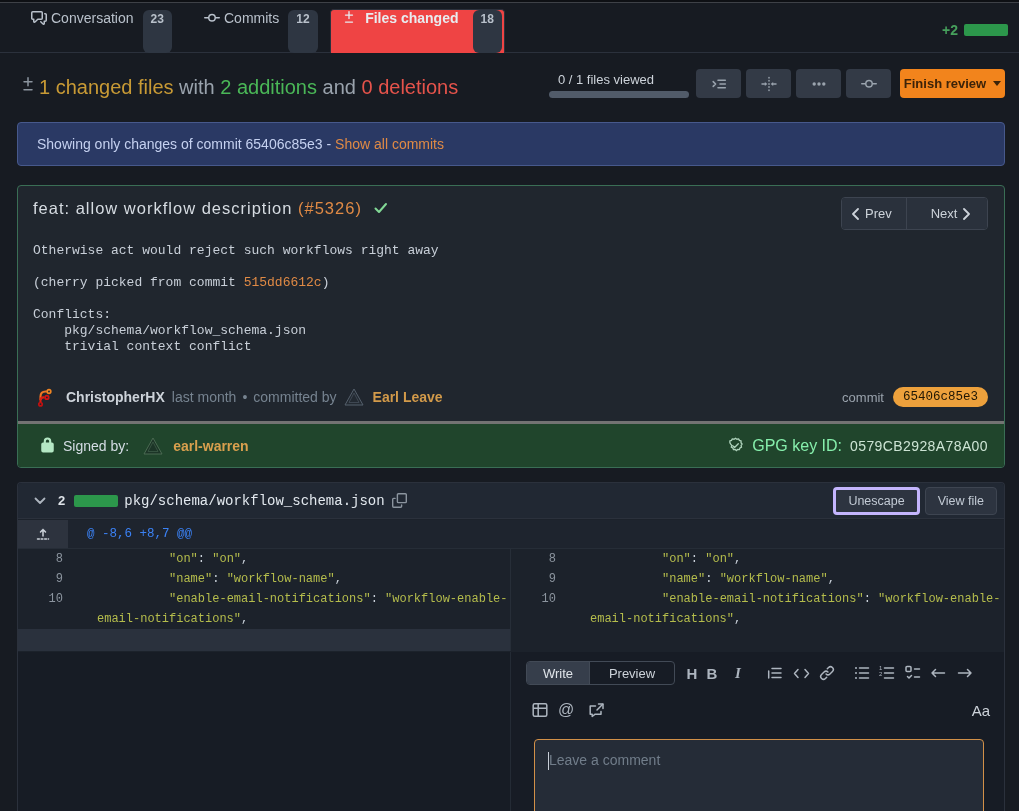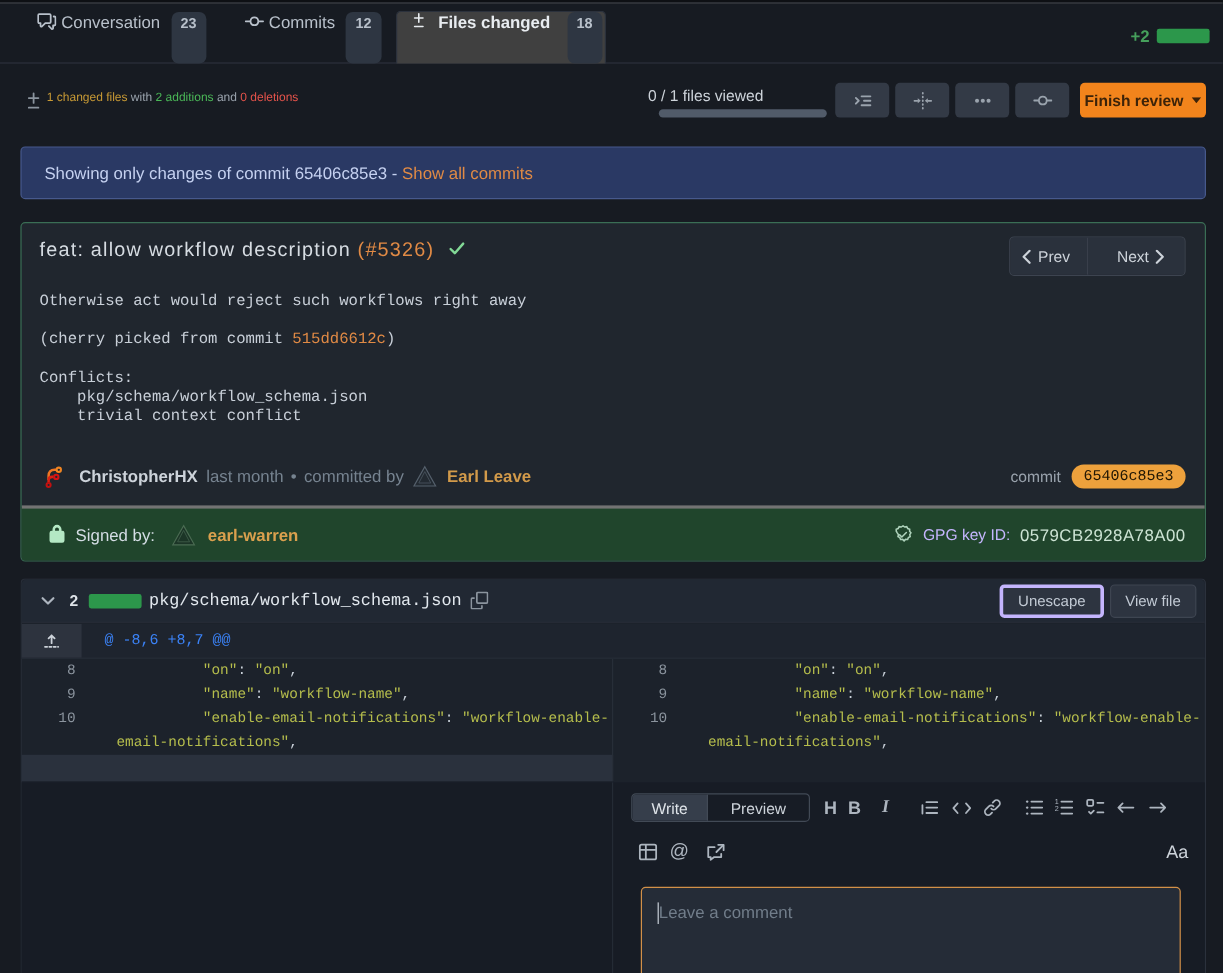--- a/index.html
+++ b/index.html
@@ -7,30 +7,30 @@
 .abs{position:absolute}
 svg{display:block}
 .mono{font-family:"Liberation Mono",monospace}
 
 #strip1{left:0;top:0;width:1019px;height:2px;background:#0e1014}
 #strip2{left:0;top:2px;width:1019px;height:1px;background:#3e4147}
 
 #tabline{left:0;top:52px;width:1019px;height:1px;background:#2b313c}
 .tab{top:10px;height:43px;display:flex;gap:4px;color:#b9c1cb;font-size:14px}
 .tab .badge{background:#2e3642;color:#b8c0ca;font-size:12px;padding:2px 8px;border-radius:6px;font-weight:bold;margin-left:5px}
-#tab3{background:#404040;border:1px solid #2b313c;border-bottom:none;border-radius:4px 4px 0 0;top:9px;height:44px;color:#e8ecf0;font-weight:bold;justify-content:center}
+#tab3{background:#ef4444;border:1px solid #2b313c;border-bottom:none;border-radius:4px 4px 0 0;top:9px;height:44px;color:#e8ecf0;font-weight:bold;justify-content:center}
 
 #plus2{left:938px;top:22px;width:20px;text-align:right;color:#46a05c;font-size:14px;font-weight:bold}
 #greenbar1{left:964px;top:24px;width:44px;height:12px;background:#2c974b;border-radius:2px}
 
-#chtext{left:39px;top:76px;font-size:10px;color:#9aa3ad}
+#chtext{left:39px;top:76px;font-size:20px;color:#9aa3ad}
 #chtext .y{color:#c89a35}
 #chtext .g{color:#4ab757}
 #chtext .r{color:#e5534b}
-#viewedtxt{left:540px;top:72px;width:132px;text-align:left;color:#cdd3da;font-size:13px}
+#viewedtxt{left:540px;top:72px;width:132px;text-align:center;color:#cdd3da;font-size:13px}
 #viewedbar{left:549px;top:91px;width:140px;height:7px;border-radius:4px;background:#515b69}
 .gbtn{top:69px;width:45px;height:29px;background:#333a46;border-radius:4px;display:flex;align-items:center;justify-content:center;color:#9aa3ad}
 #finish{left:900px;top:69px;width:105px;height:29px;background:#f2841c;border-radius:4px;display:flex;align-items:center;justify-content:center;gap:7px;color:#3c2309;font-size:13px;font-weight:bold}
 
 #notice{left:17px;top:122px;width:988px;height:44px;background:#2a3964;border:1px solid #47598c;border-radius:4px;display:flex;align-items:center;padding-left:19px;font-size:14px;color:#c5d1f0}
 #notice a{color:#e08a45;text-decoration:none}
 
 #cbox{left:17px;top:185px;width:988px;height:283px;background:#20262e;border:1px solid #3a6e55;border-radius:4px}
 #ctitle{left:33px;top:199px;font-size:16.5px;font-weight:500;letter-spacing:1px;color:#d6dce2}
 #ctitle .lnk{color:#e08a45}
@@ -188,21 +188,21 @@
 <svg width="22" height="22" viewBox="0 0 22 22" style="margin-left:13px">
 <path d="M11 3L20 19H2z" fill="#1c3527" stroke="#4a6b52" stroke-width="1"></path>
 <path d="M11 7l5 9.5H6z" fill="none" stroke="#3c5a46" stroke-width=".8"></path>
 </svg>
 <span style="font-size:14px;font-weight:bold;color:#daa04e;margin-left:9px">earl-warren</span>
 <span style="margin-left:auto;display:flex;align-items:center">
 <svg width="17" height="17" viewBox="0 0 17 17" fill="none" stroke="#aed2bb" stroke-width="1.3">
         <path d="M8.5 1.2l1.4 1 1.7-.28.84 1.5 1.63.56-.06 1.72 1.08 1.34-.95 1.44.35 1.69-1.51.83-.63 1.6-1.72-.1-1.22 1.2-1.22-1.2-1.72.1-.63-1.6-1.51-.83.35-1.69-.95-1.44L2.9 5.7l-.06-1.72 1.63-.56.84-1.5 1.7.28 1.49-1z"></path>
         <path d="M5.7 8.7l1.85 1.85L11.3 6.8" stroke-linecap="round" stroke-linejoin="round"></path>
       </svg>
-<span style="font-size:13px;color:#c4b5fd;margin-left:8px">GPG key ID:</span>
+<span style="font-size:16px;color:#86efac;margin-left:8px">GPG key ID:</span>
 <span style="font-size:14px;letter-spacing:0.4px;color:#cde4d4;margin-left:8px">0579CB2928A78A00</span>
 </span>
 </div>
 
 <div class="abs" id="dbox"></div>
 <div class="abs" id="dhead">
 <svg style="margin-left:16px" width="12" height="12" viewBox="0 0 12 12" fill="none" stroke="#adb5bf" stroke-width="1.8" stroke-linecap="round" stroke-linejoin="round">
       <path d="M1.5 3.5L6 8l4.5-4.5"></path>
     </svg>
 <span style="font-size:13px;font-weight:bold;color:#dfe4e9;margin-left:12px">2</span>

